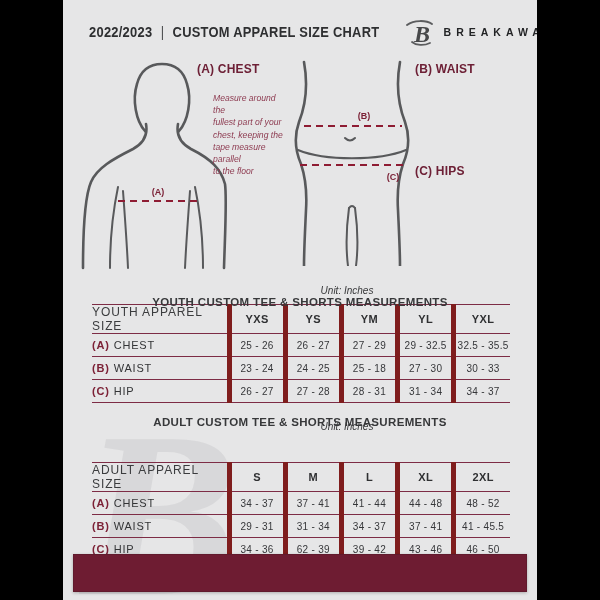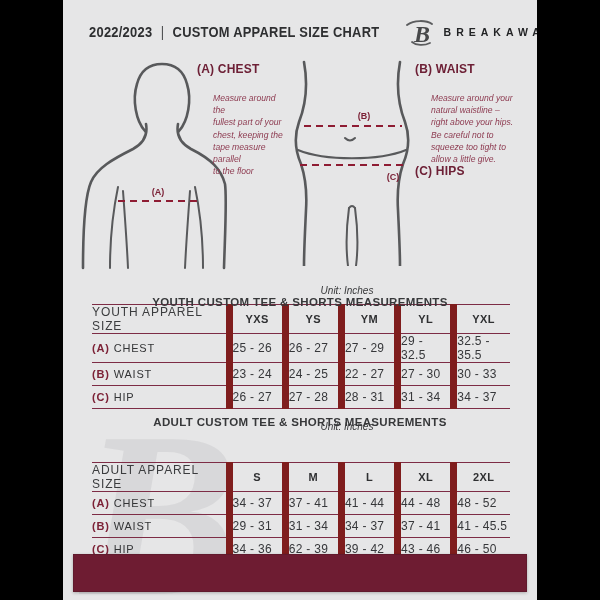--- a/index.html
+++ b/index.html
@@ -47,27 +47,27 @@
   .t-adult{top:406px;} .u-adult{top:421px;}
 
   
   .size-table{position:absolute;left:29px;width:418px;border-collapse:collapse;
               table-layout:fixed;z-index:2;}
   .size-table.youth{top:304px;} .size-table.adult{top:462px;}
   .size-table col.c0{width:137px;}
   .size-table thead tr{height:26px;} .size-table tbody tr{height:23px;}
   .size-table th,.size-table td{border-top:1px solid #7d2c45;padding:0;}
   .size-table tbody tr:last-child th,.size-table tbody tr:last-child td{border-bottom:1px solid #7d2c45;}
-  .size-table th+th,.size-table td+td{border-left:7px solid #7f1d1d;}
+  .size-table th+th,.size-table td+td{border-left:5px solid #7f1d1d;}
   .size-head{font-size:12px;font-weight:normal;letter-spacing:.9px;text-align:left;
              padding-left:13px;color:#3b3c3e;}
   .col-head{font-size:11px;font-weight:bold;text-align:center;color:#2f3032;letter-spacing:.4px;}
   .row-label{text-align:left;padding-left:13px;font-size:11px;color:#333436;letter-spacing:.8px;white-space:nowrap;}
   .row-key{color:#7c2136;font-weight:bold;margin-right:4px;}
-  .cell{font-size:12px;color:#36373a;letter-spacing:.3px;}
+  .cell{text-align:center;font-size:10px;color:#36373a;letter-spacing:.3px;}
 
   
   .footer-bar{position:absolute;left:10px;top:554px;width:454px;height:38px;background:#6e1c32;
               z-index:2;box-shadow:0 1px 3px rgba(0,0,0,.25);border:1px solid #611a2d;box-sizing:border-box;}
 </style>
 </head>
 <body>
 
 <div class="canvas">
   <div class="page">
@@ -119,26 +119,20 @@
     <section class="guide guide-chest">
       <h3>(A) CHEST</h3>
       <p>Measure around the
 fullest part of your
 chest, keeping the
 tape measure parallel
 to the floor</p>
     </section>
     <section class="guide guide-waist">
       <h3>(B) WAIST</h3>
-      <p>Measure around your
-natural waistline –
-right above your hips.
-Be careful not to
-squeeze too tight to
-allow a little give.</p>
     </section>
     <section class="guide guide-hips">
       <h3>(C) HIPS</h3>
     </section>
 
     <h2 class="section-title t-youth">YOUTH CUSTOM TEE &amp; SHORTS MEASUREMENTS</h2>
     <div class="section-unit u-youth">Unit: Inches</div>
     <table class="size-table youth">
       <colgroup>
           <col class="c0">
@@ -164,21 +158,21 @@
           <td class="cell">25 - 26</td>
           <td class="cell">26 - 27</td>
           <td class="cell">27 - 29</td>
           <td class="cell">29 - 32.5</td>
           <td class="cell">32.5 - 35.5</td>
         </tr>
         <tr>
           <td class="row-label"><span class="row-key">(B)</span><span>WAIST</span></td>
           <td class="cell">23 - 24</td>
           <td class="cell">24 - 25</td>
-          <td class="cell">22 - 27</td>
+          <td class="cell">25 - 18</td>
           <td class="cell">27 - 30</td>
           <td class="cell">30 - 33</td>
         </tr>
         <tr>
           <td class="row-label"><span class="row-key">(C)</span><span>HIP</span></td>
           <td class="cell">26 - 27</td>
           <td class="cell">27 - 28</td>
           <td class="cell">28 - 31</td>
           <td class="cell">31 - 34</td>
           <td class="cell">34 - 37</td>

